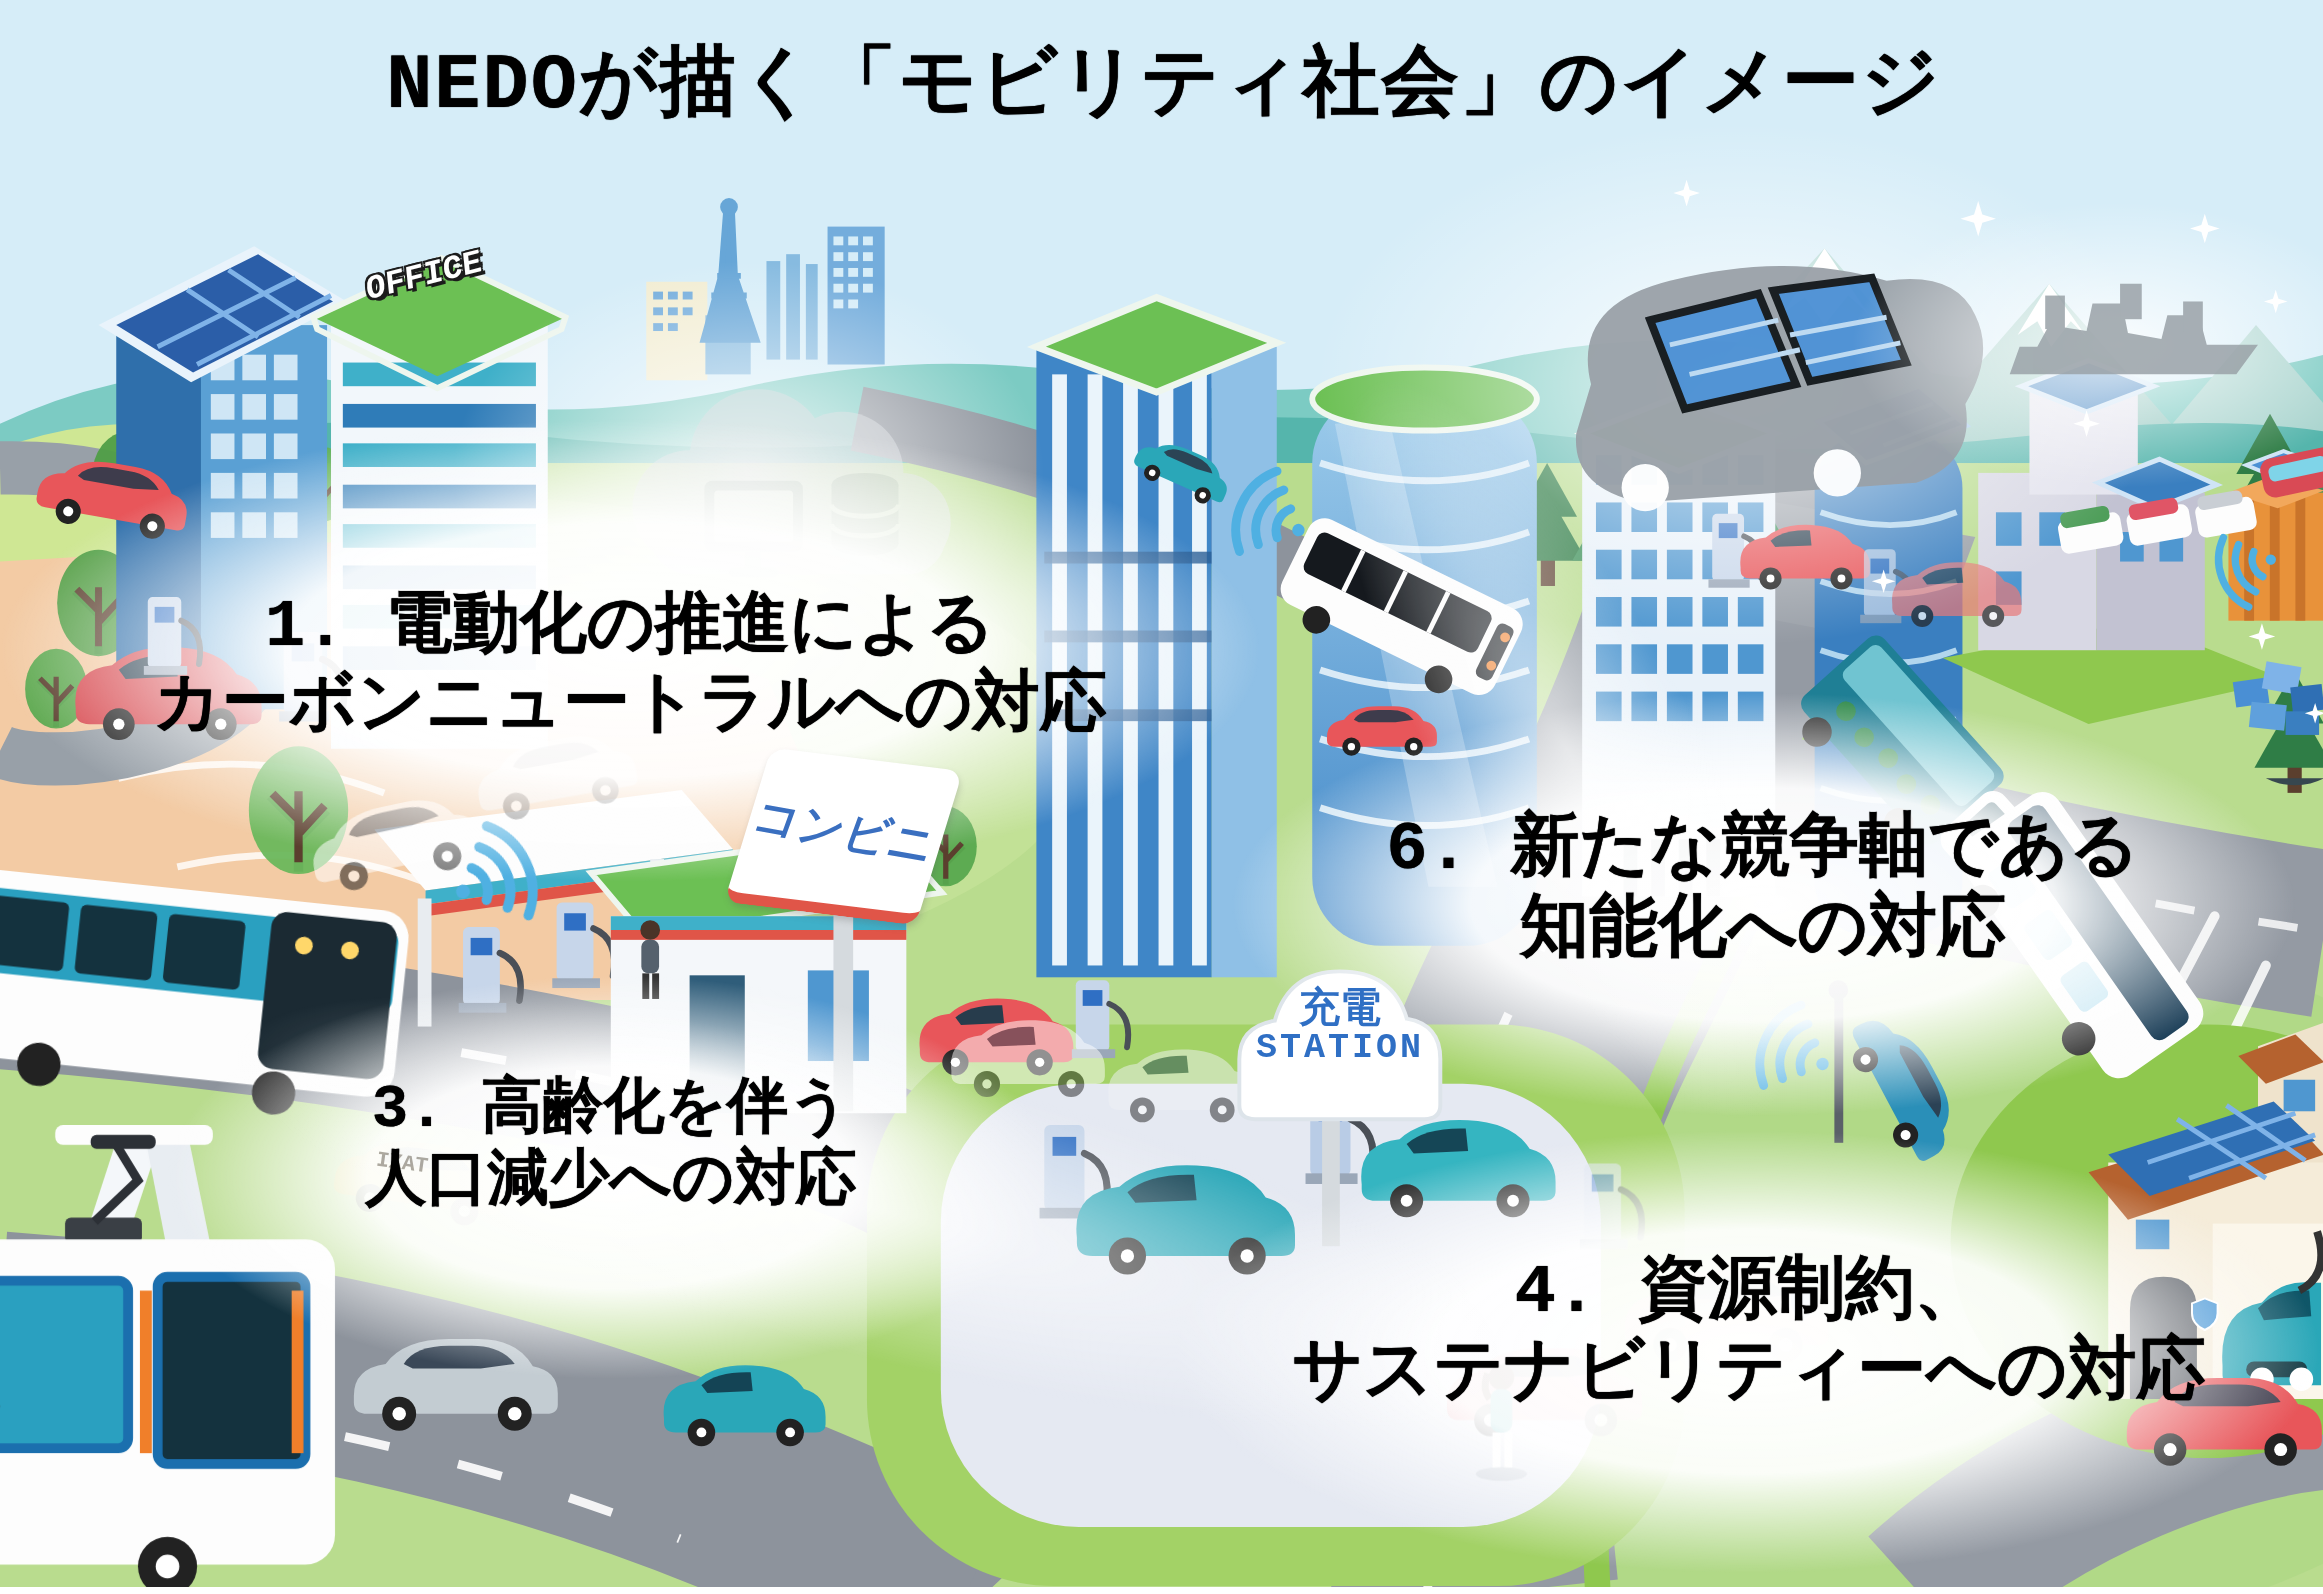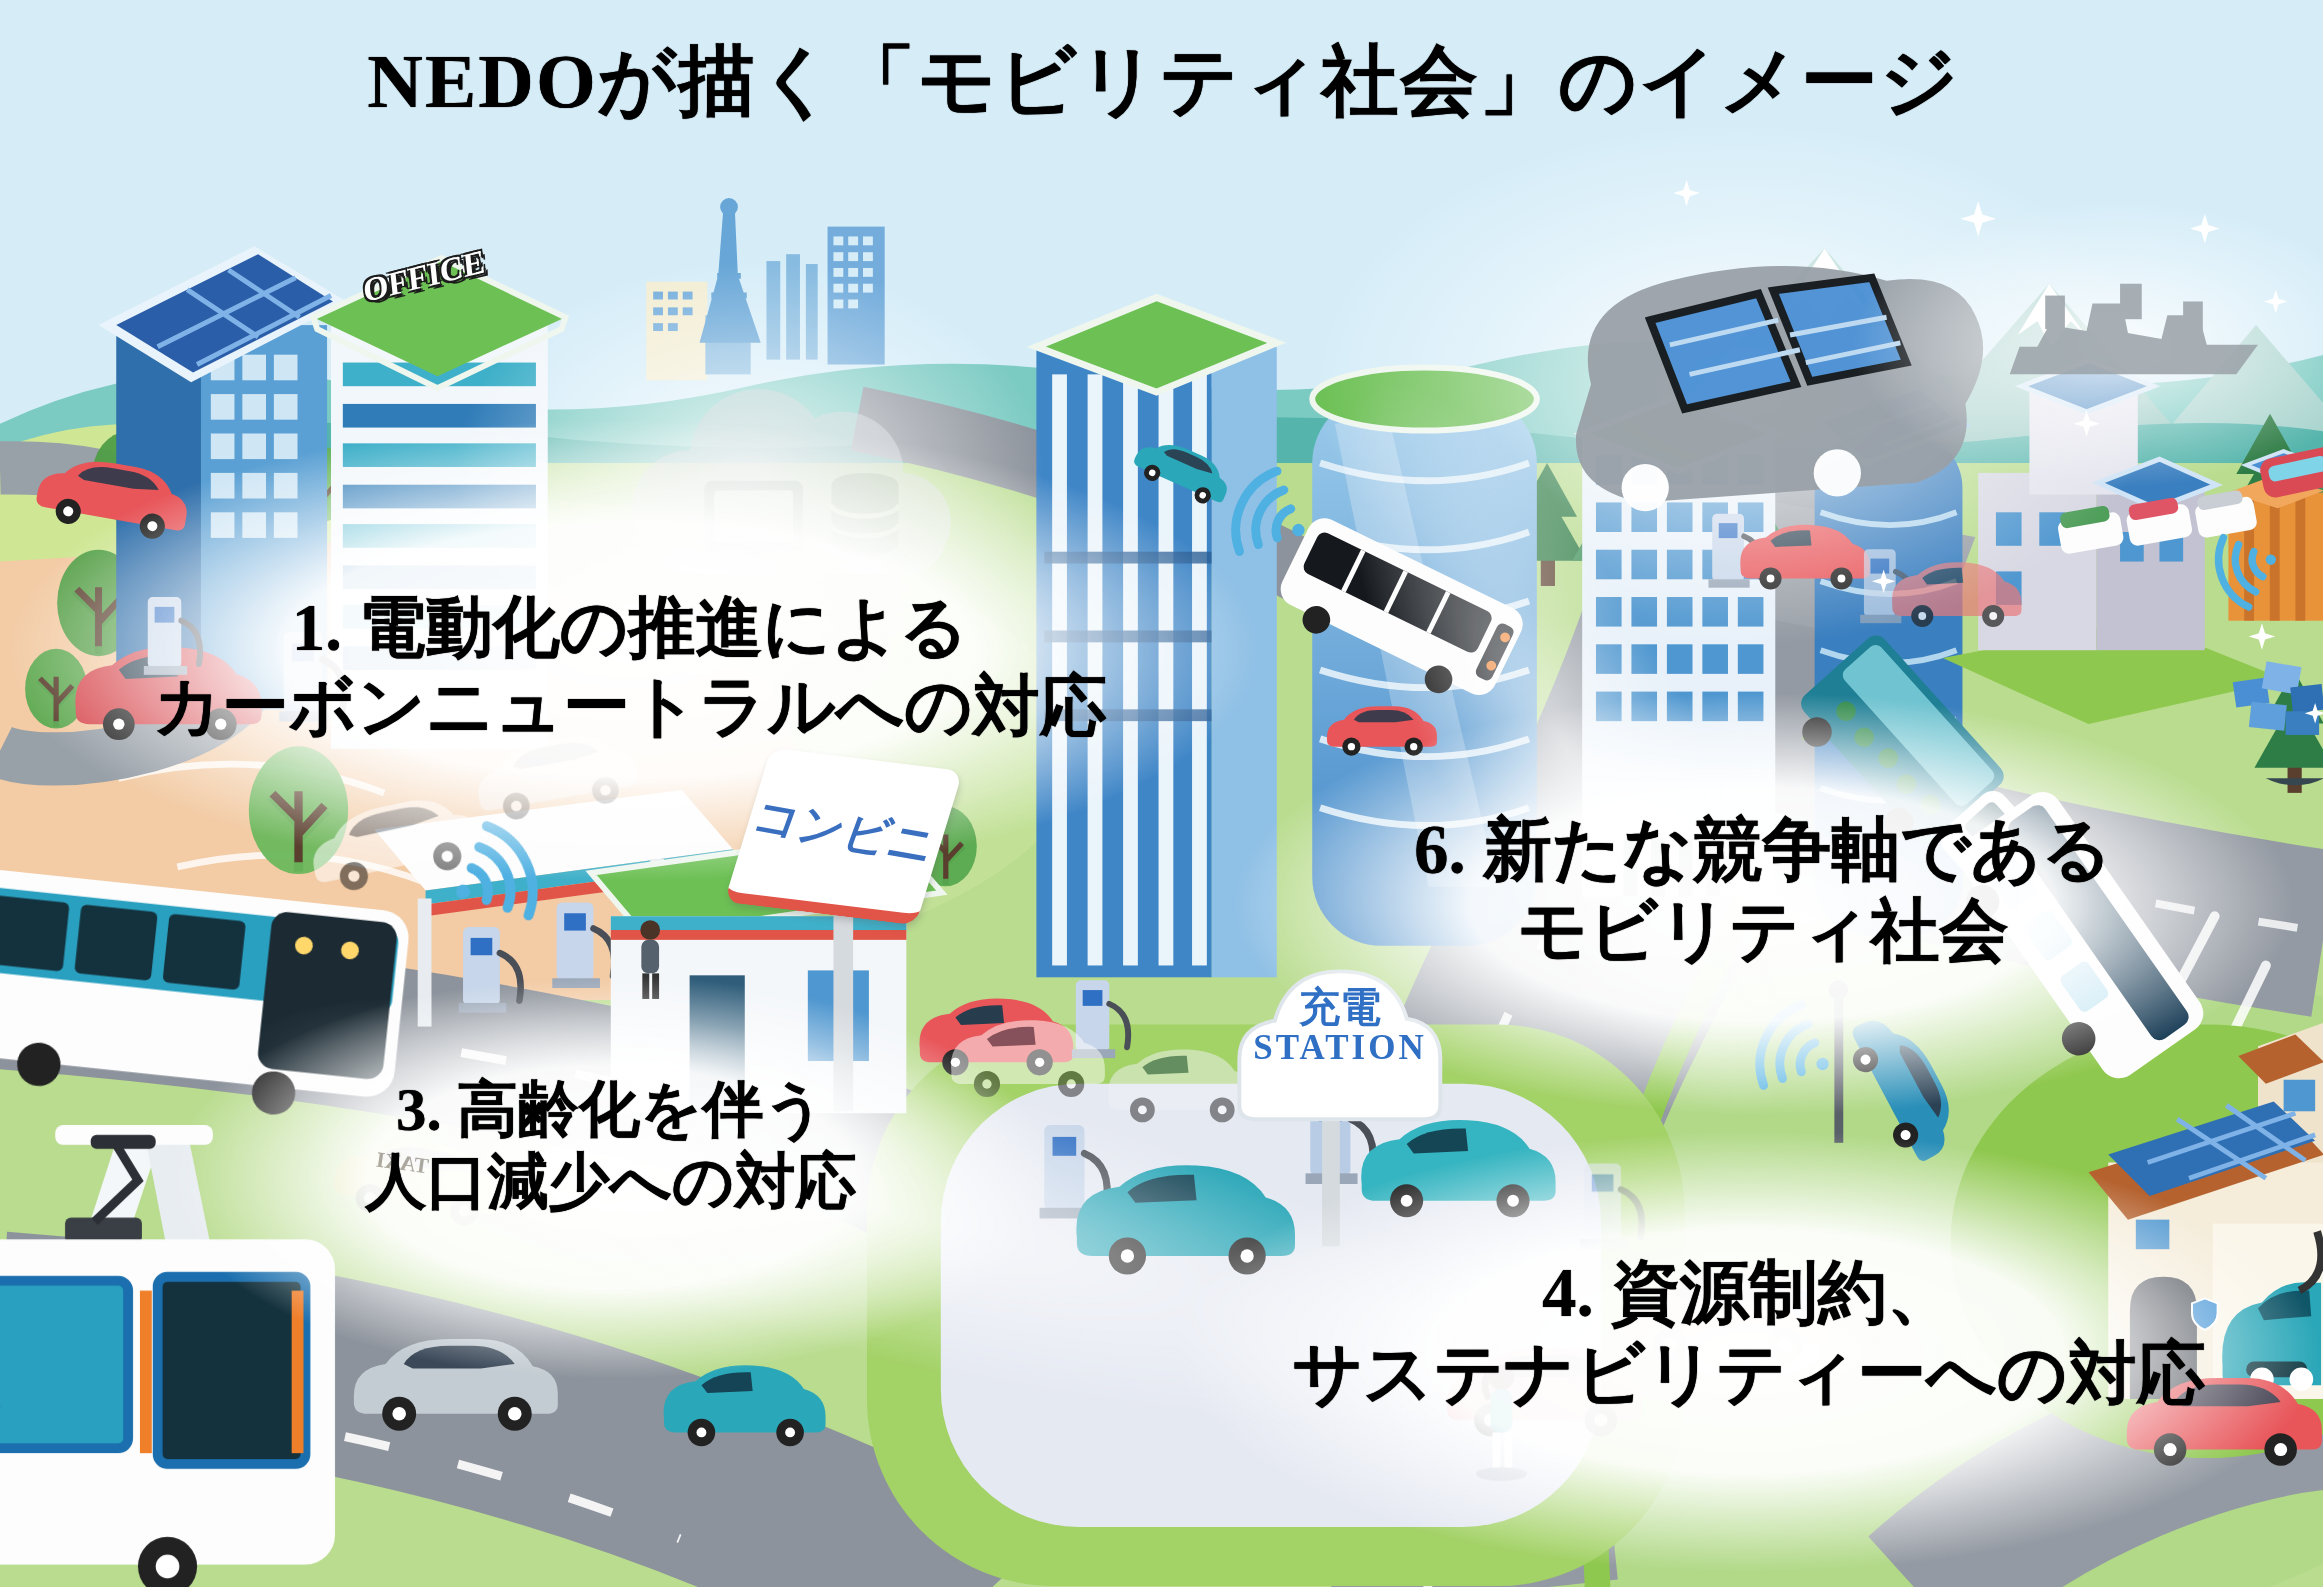--- a/index.html
+++ b/index.html
@@ -1,17 +1,17 @@
 <!DOCTYPE html>
 <html><head>
 <meta charset="utf-8">
 <style>
   html,body{margin:0;padding:0;background:#ffffff;}
   #stage{position:relative;width:2324px;height:1587px;overflow:hidden;
-         font-family:Liberation Serif, serif;background:#d6edf8;}
+         font-family:Liberation Mono, monospace;background:#d6edf8;}
   #scene{position:absolute;left:0;top:0;}
   .ov{position:absolute;transform:translateX(-50%);text-align:center;color:#000;
       font-weight:900;white-space:nowrap;z-index:5;}
   .title{font-size:77px;letter-spacing:2px;text-shadow:0 0 1px #000;}
   .callout{line-height:1.18;text-shadow:0 0 1px #000;}
   .c1{font-size:67px;margin-top:36px;} .c2{font-size:69px;} .c3{font-size:61px;} .c4{font-size:69px;}
   .office{transform:translateX(-50%) rotate(-14deg) skewX(-8deg);font-size:33px;color:#fff;
     text-shadow:2px 2px 0 #1c1c1c,-2px -2px 0 #1c1c1c,2px -2px 0 #1c1c1c,-2px 2px 0 #1c1c1c,3.9px 3.9px 0 #1c1c1c;}
   .konbini{position:absolute;left:747px;top:757px;width:193px;height:148px;z-index:4;
     background:#fff;border-radius:15.8px;border-bottom:11.8px solid #e05548;
@@ -676,21 +676,21 @@
 
 <div class="ov title" style="left:1164px;top:29.6px;">NEDOが描く「モビリティ社会」のイメージ</div>
 
 <div class="ov callout c1" style="left:630px;top:552px;">
   <div>1. 電動化の推進による</div>
   <div>カーボンニュートラルへの対応</div>
 </div>
 
 <div class="ov callout c2" style="left:1763px;top:810px;">
   <div>6. 新たな競争軸である</div>
-  <div>モビリティ社会</div>
+  <div>知能化への対応</div>
 </div>
 
 <div class="ov callout c3" style="left:611px;top:1074px;">
   <div>3. 高齢化を伴う</div>
   <div>人口減少への対応</div>
 </div>
 
 <div class="ov callout c4" style="left:1749px;top:1253px;">
   <div>4. 資源制約、</div>
   <div>サステナビリティーへの対応</div>

